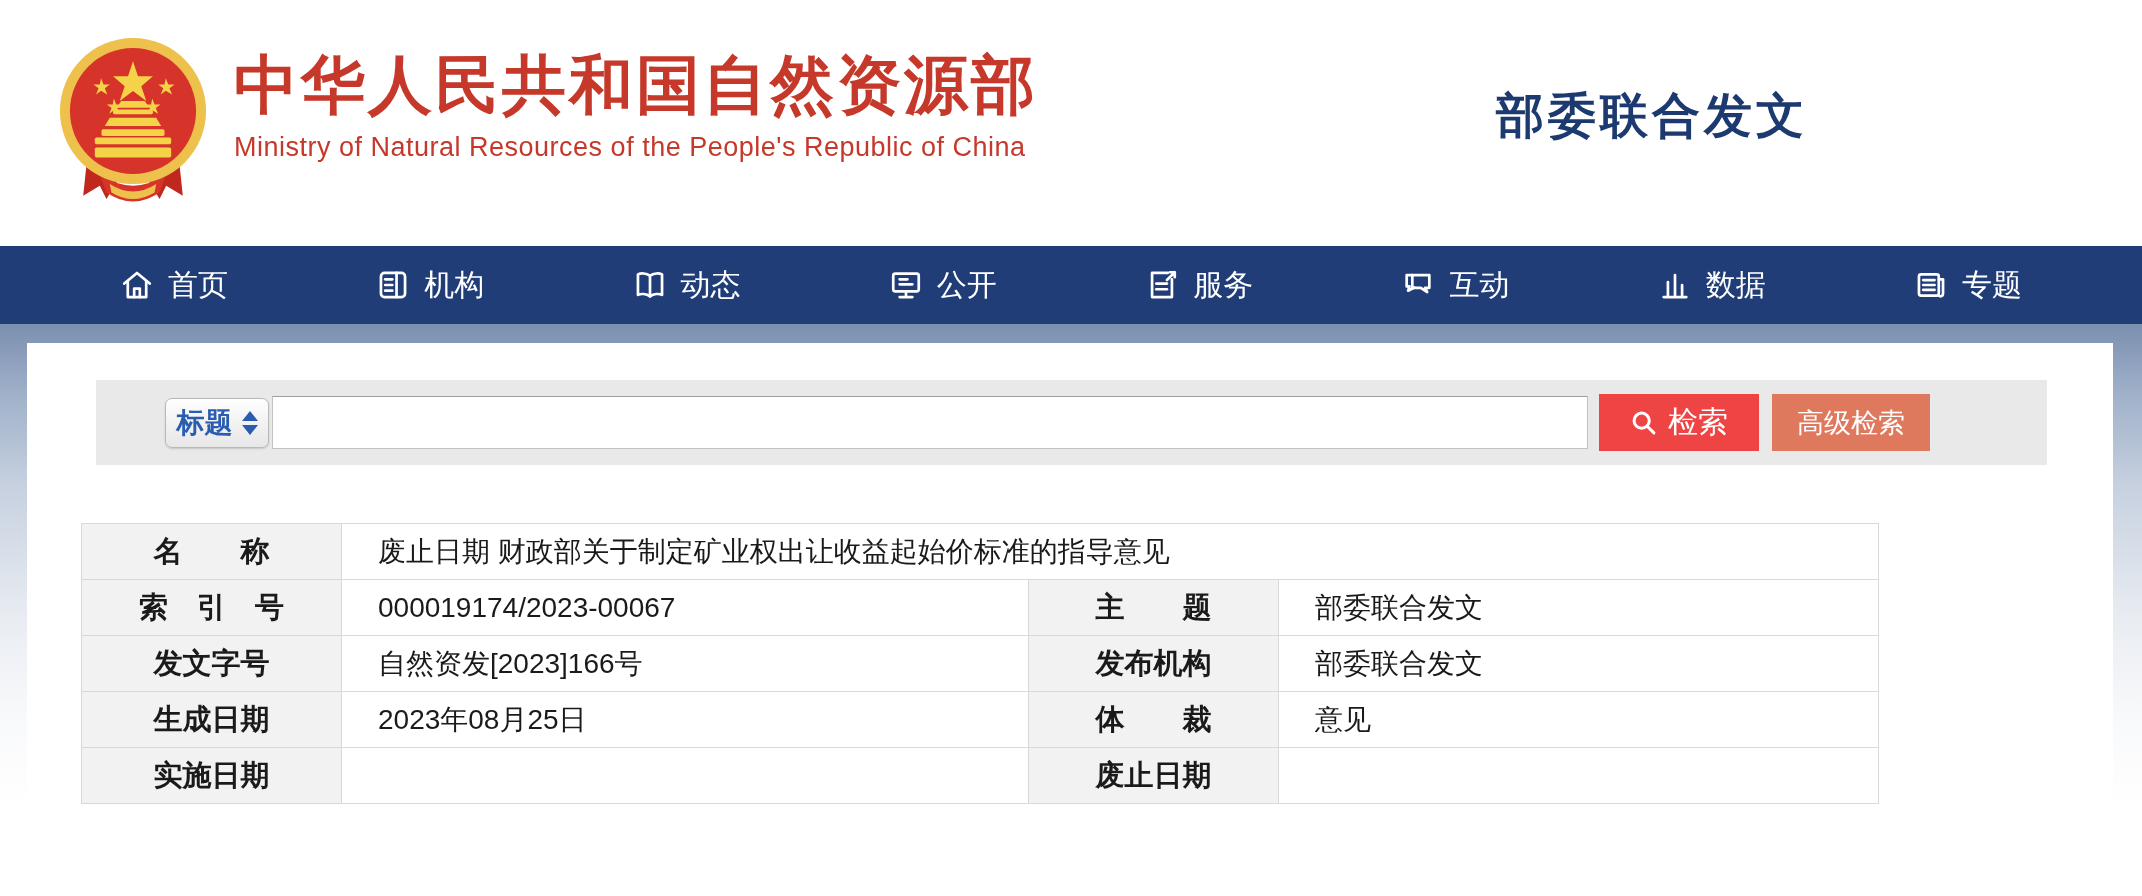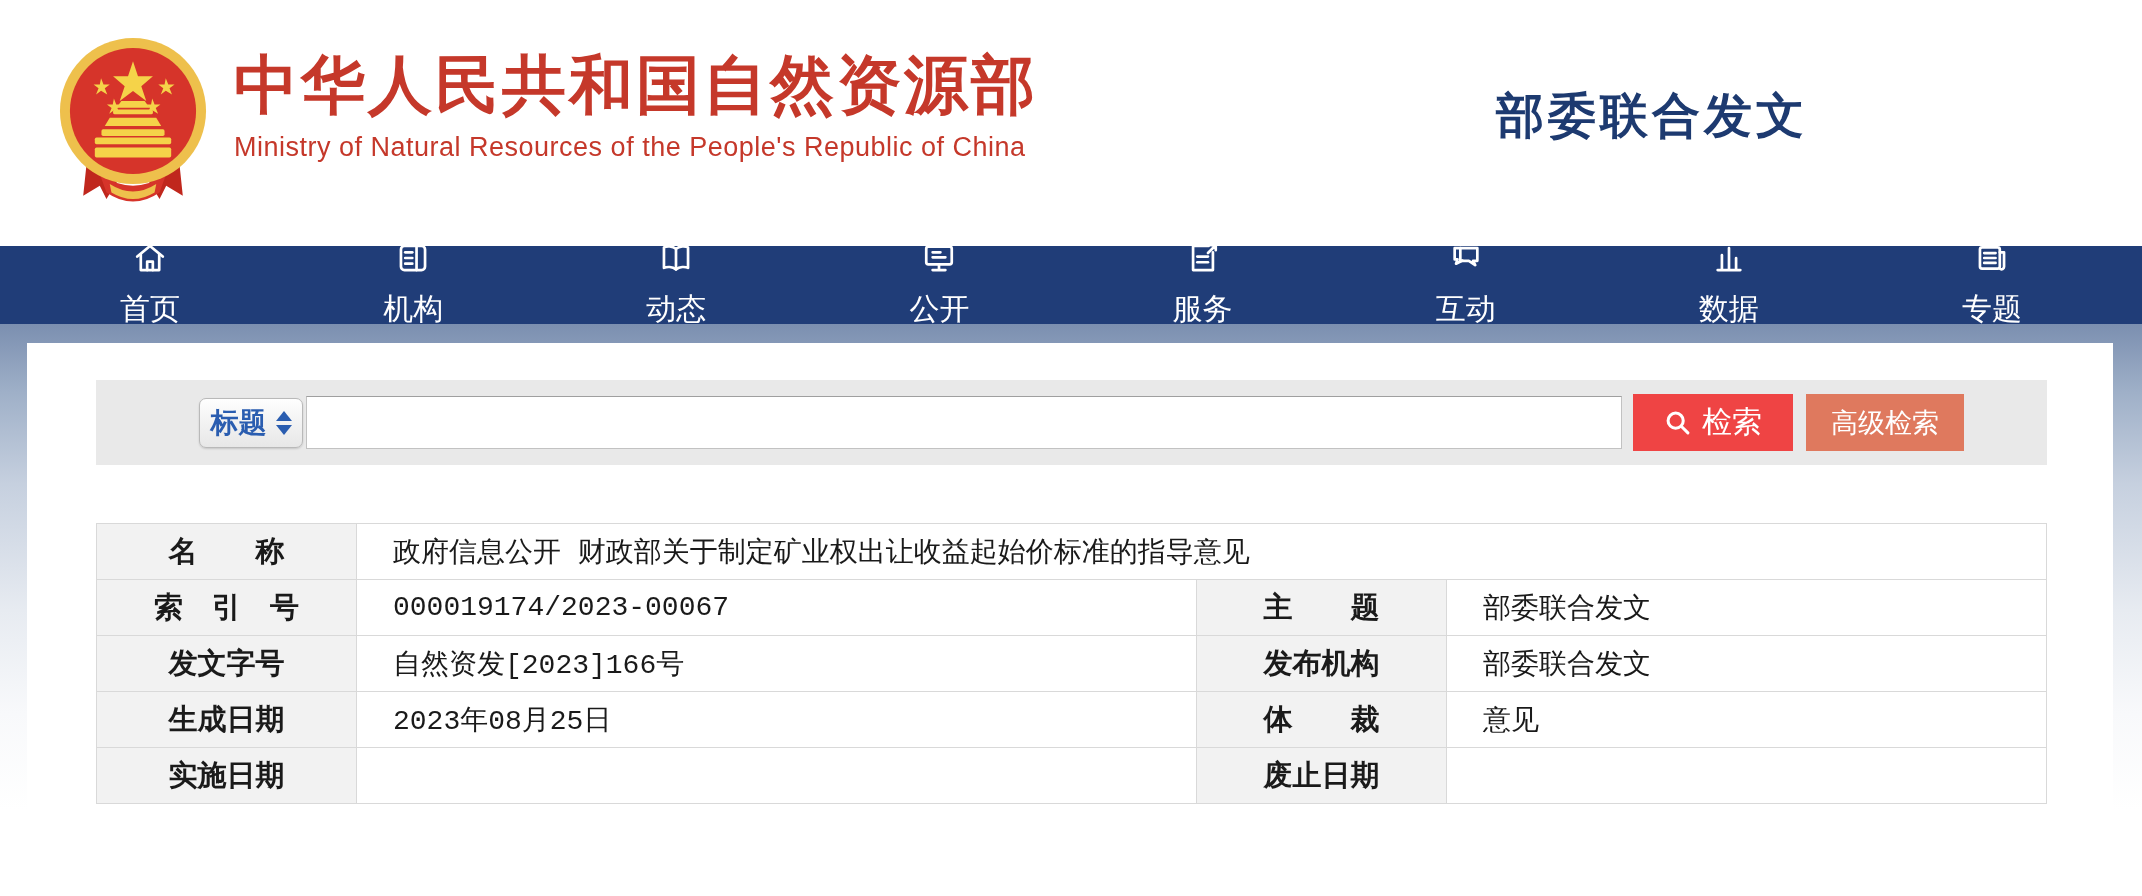--- a/index.html
+++ b/index.html
@@ -13,35 +13,35 @@
   .title-block { position:absolute; left:234px; top:50px; }
   .title-cn { font-size:64px; font-weight:bold; color:#c5382a; letter-spacing:3px; line-height:1.1; }
   .title-en { font-size:27px; color:#c5382a; margin-top:12px; letter-spacing:0.5px; }
   .section-title { position:absolute; right:106px; top:84px; font-size:48px; font-weight:bold;
                    color:#1d3a70; font-family:"Liberation Serif", serif; letter-spacing:4px; }
 
   
   .nav { position:absolute; left:0; top:246px; width:2142px; height:78px; background:#203d78;
          display:flex; align-items:center; justify-content:space-between; padding:0 120px; }
   .nav-item { display:flex; align-items:center; gap:14px; color:#ffffff; font-size:30px;
-              text-decoration:none; cursor:pointer; white-space:nowrap;flex-direction:column; }
+              text-decoration:none; cursor:pointer; white-space:nowrap; }
   .nav-item svg { width:34px; height:34px; stroke:#ffffff; fill:none;
                   stroke-width:1.9; stroke-linecap:round; stroke-linejoin:round; }
 
   
   .page-bg { position:absolute; left:0; top:324px; width:2142px; height:572px;
              background:linear-gradient(180deg,#7b8fb0 0%, #9fb0c8 12%, #c6d0df 28%,
                                          #e7ebf1 50%, #f8f9fb 68%, #ffffff 85%); }
 
   
   .card { position:absolute; left:27px; top:343px; width:2086px; height:553px; background:#ffffff; }
 
   
   .search-band { position:absolute; left:69px; top:37px; width:1951px; height:85px;
-                 background:#e9e9e9; display:flex; align-items:center; padding-left:103px; }
+                 background:#e9e9e9; display:flex; align-items:center; padding-left:69px; }
   .field-select { width:104px; height:50px; border:1px solid #b9b9b9; border-radius:7px;
                   background:linear-gradient(#fefefe,#e7e7e7); display:flex; align-items:center;
                   justify-content:center; gap:9px; color:#2a5db0; font-weight:bold; font-size:28px;
                   cursor:pointer; box-shadow:0 1px 2px rgba(0,0,0,0.15); }
   .sort-arrows { display:flex; flex-direction:column; gap:4px; }
   .sort-arrows .up { width:0; height:0; border-left:8px solid transparent;
                      border-right:8px solid transparent; border-bottom:10px solid #2a5db0; }
   .sort-arrows .down { width:0; height:0; border-left:8px solid transparent;
                        border-right:8px solid transparent; border-top:10px solid #2a5db0; }
   .search-input { width:1316px; height:53px; margin-left:3px; border:1px solid #c2c2c2;
@@ -50,22 +50,22 @@
   .btn-search { width:160px; height:57px; margin-left:11px; border:none; background:#ef4444;
                 color:#ffffff; font-size:30px; display:flex; align-items:center; justify-content:center;
                 gap:10px; cursor:pointer; }
   .btn-search svg { width:28px; height:28px; stroke:#ffffff; fill:none; stroke-width:2.6;
                     stroke-linecap:round; }
   .btn-advanced { width:158px; height:57px; margin-left:13px; border:none; background:#df795e;
                   color:#ffffff; font-size:27px; display:flex; align-items:center;
                   justify-content:center; cursor:pointer; }
 
   
-  .doc-table { position:absolute; left:69px; top:180px; width:1951px; border-collapse:collapse;
-               table-layout:fixed; font-family:Liberation Mono, monospace; }
+  .doc-table { position:absolute; left:54px; top:180px; width:1798px; border-collapse:collapse;
+               table-layout:fixed; font-family:Liberation Sans, sans-serif; }
   .doc-table td { height:56px; border:1px solid #d9d9d9; }
   .doc-table td.label { background:#f2f2f2; text-align:center; font-weight:bold; font-size:29px;
                         color:#1a1a1a; }
   .doc-table td.value { background:#ffffff; padding-left:36px; font-size:28px; color:#1a1a1a;
                         text-align:left; }
 </style>
 </head>
 <body>
 
 <div class="stage">
@@ -204,21 +204,21 @@
     <table class="doc-table">
       <colgroup>
           <col style="width:260px">
           <col>
           <col style="width:250px">
           <col style="width:600px">
         </colgroup>
       <tbody>
         <tr>
           <td class="label">名　　称</td>
-          <td class="value" colspan="3">政府信息公开 财政部关于制定矿业权出让收益起始价标准的指导意见</td>
+          <td class="value" colspan="3">废止日期 财政部关于制定矿业权出让收益起始价标准的指导意见</td>
         </tr>
         <tr>
           <td class="label">索　引　号</td>
           <td class="value">000019174/2023-00067</td>
           <td class="label">主　　题</td>
           <td class="value">部委联合发文</td>
         </tr>
         <tr>
           <td class="label">发文字号</td>
           <td class="value">自然资发[2023]166号</td>

